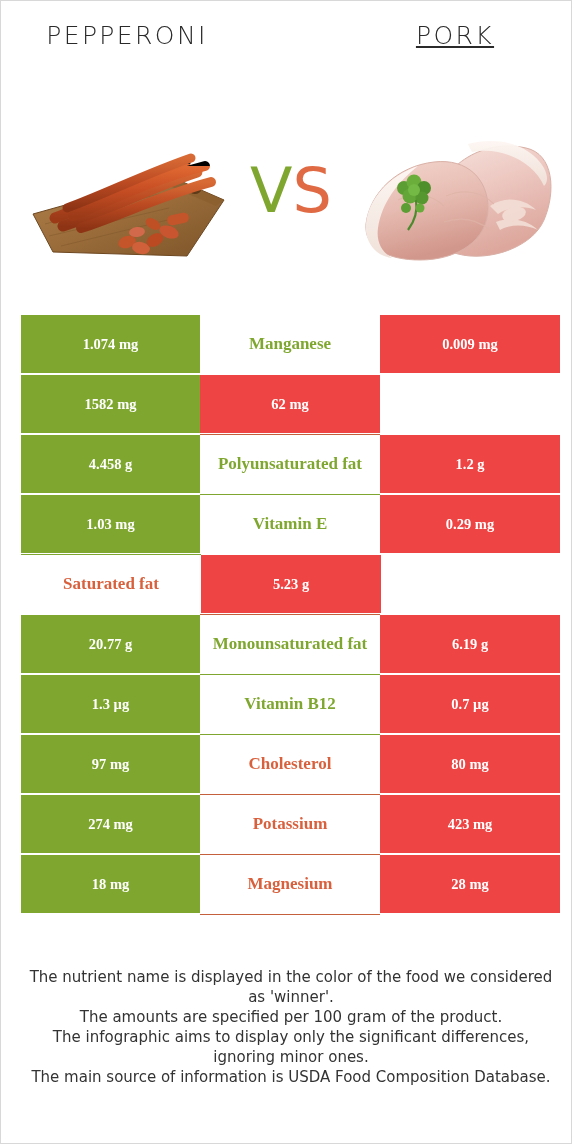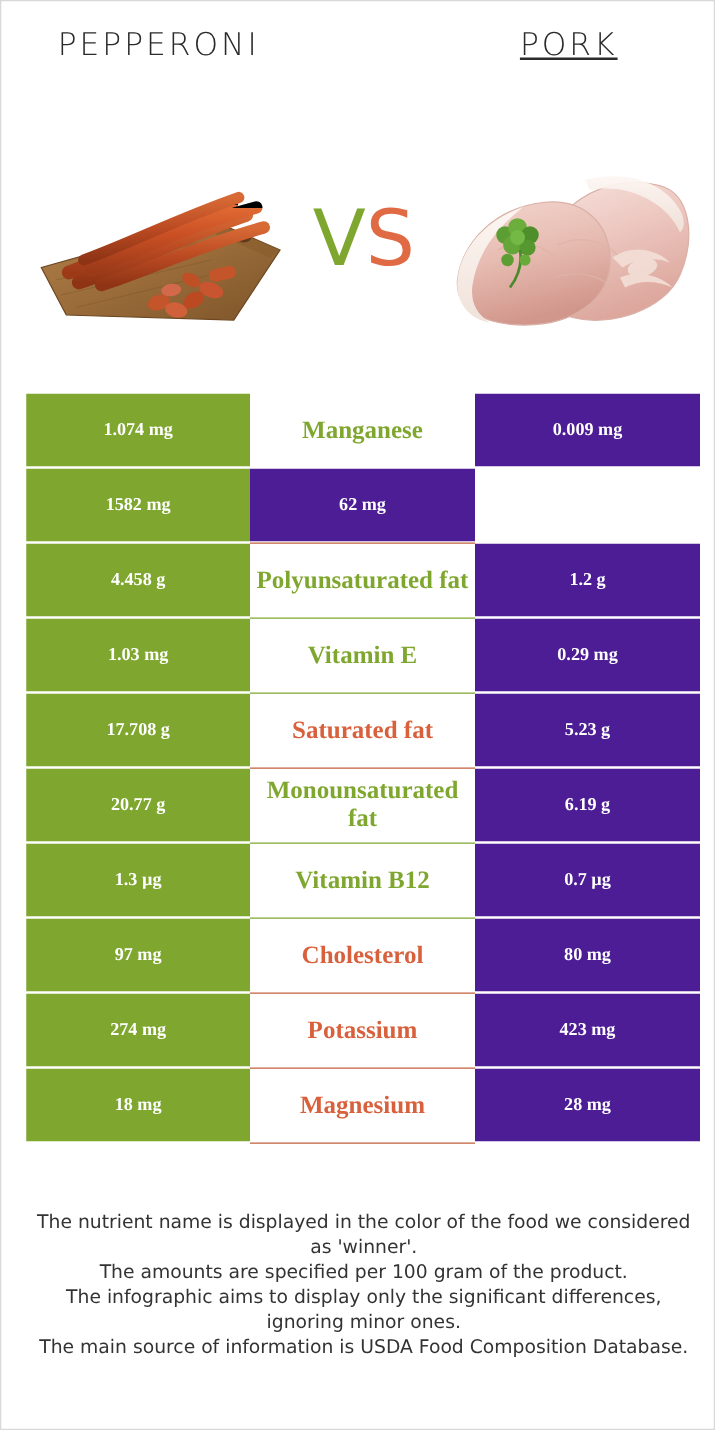--- a/index.html
+++ b/index.html
@@ -106,25 +106,25 @@
     background: #7FA72F;
     color: #ffffff;
   }
   .cell.name {
     width: 180px;
     background: #ffffff;
     position: relative;
   }
   .cell.right-val {
     width: 180px;
-    background: #4c1d95;
+    background: #ef4444;
     color: #ffffff;
   }
   .cell.name .label {
-    font-size: 20px;
+    font-size: 17px;
     font-weight: 600;
     text-align: center;
     line-height: 1.15;
     padding: 0 4px;
   }
   .cell.name .label.green  { color: #7FA72F; }
   .cell.name .label.orange { color: #D9603C; }
 
   
   .cell.name::before {
@@ -316,21 +316,20 @@
 
     <div class="row div-green">
       <div class="cell left-val">1.03 mg</div>
       <div class="cell name">
         <span class="label green">Vitamin E</span>
       </div>
       <div class="cell right-val">0.29 mg</div>
     </div>
 
     <div class="row div-green">
-      <div class="cell left-val">17.708 g</div>
       <div class="cell name">
         <span class="label orange">Saturated fat</span>
       </div>
       <div class="cell right-val">5.23 g</div>
     </div>
 
     <div class="row div-orange">
       <div class="cell left-val">20.77 g</div>
       <div class="cell name">
         <span class="label green">Monounsaturated fat</span>

